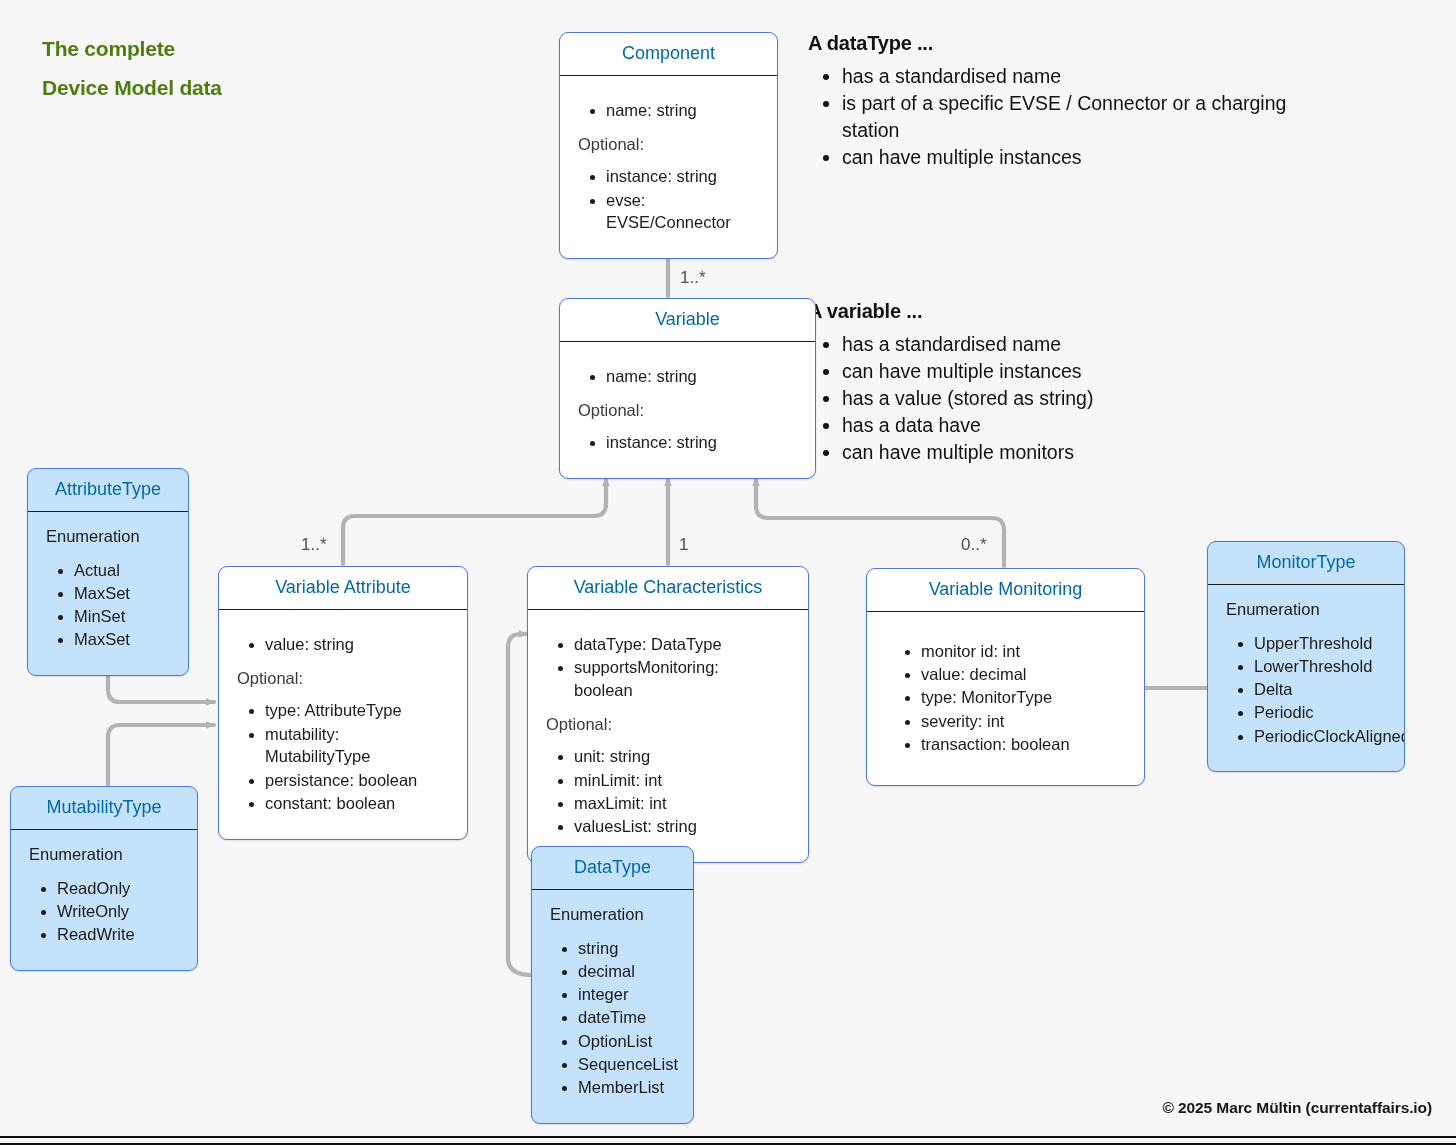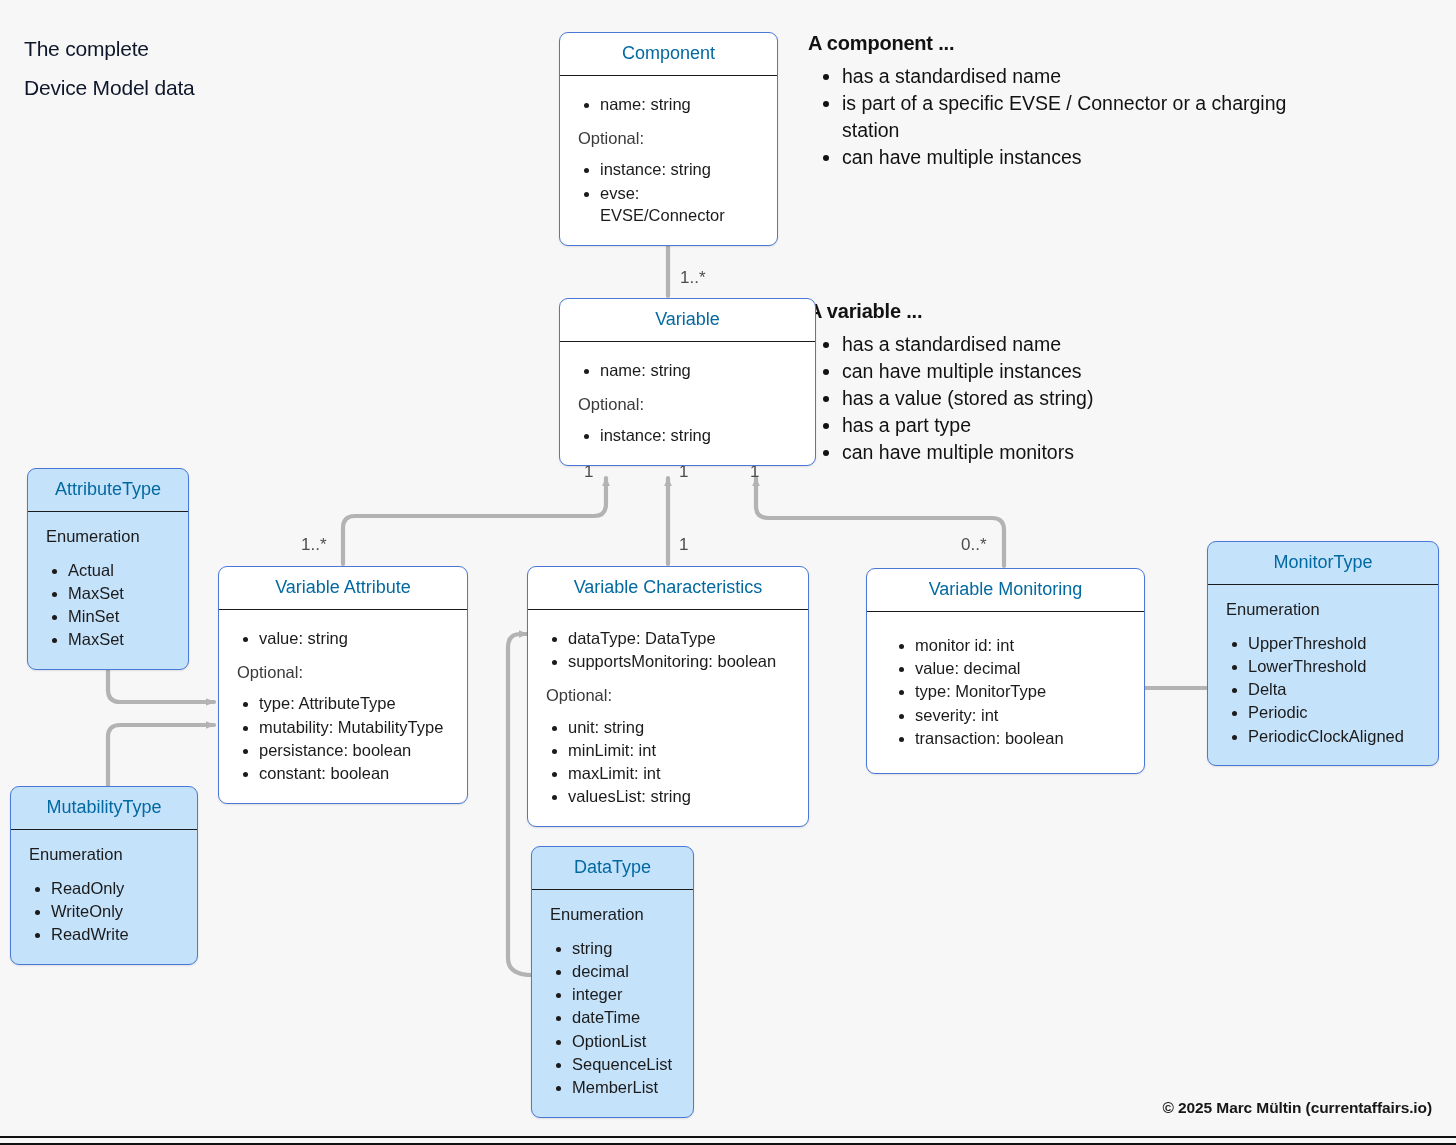--- a/index.html
+++ b/index.html
@@ -8,22 +8,22 @@
     background:#f7f7f7;
     font-family:"Liberation Sans","DejaVu Sans",sans-serif;
     position:relative;overflow:hidden;
     -webkit-font-smoothing:antialiased;
   }
   #stage{position:absolute;inset:0;}
   .abs{position:absolute;}
 
   
   #title{
-    left:24px;top:30px;
-    font-size:21px;font-weight:normal;color:#0f172a;
+    left:42px;top:30px;
+    font-size:21px;font-weight:bold;color:#4d7c0f;
     line-height:1.85;letter-spacing:-0.2px;
   }
   #title div{white-space:nowrap;}
 
   
   .note{color:#121212;}
   .note-head{
     font-size:20px;font-weight:bold;letter-spacing:-0.2px;
     margin-bottom:8px;
   }
@@ -49,21 +49,21 @@
     padding:11px 8px 11px;
     border-bottom:1.8px solid #1b1b1b;
     line-height:1.1;
   }
   .box-body{
     padding:13px 16px 14px 18px;
     font-size:16.5px;color:#1b1b1b;
     line-height:1.38;
   }
   .box-body ul{
-    margin:4px;padding-left:18px;list-style:disc;
+    margin:10px;padding-left:18px;list-style:disc;
   }
   .box-body ul li{margin:0 0 0.5px 0;}
   .box-body ul li::marker{font-size:0.95em;}
   .optional-label{
     margin:11px 0 9px 0;color:#3a3a3a;font-size:16.5px;
   }
 
   
   svg.links{position:absolute;left:0;top:0;width:1456px;height:1145px;
             pointer-events:none;}
@@ -127,35 +127,35 @@
   <span class="lbl abs" style="left:301px;top:535px;">1..*</span>
   <span class="lbl abs" style="left:679px;top:535px;">1</span>
   <span class="lbl abs" style="left:961px;top:535px;">0..*</span>
 
   <div id="title" class="abs">
     <div>The complete</div>
     <div>Device Model data</div>
   </div>
 
   <div class="note abs" style="left:808px;top:32px;width:520px;">
-    <div class="note-head">A component ...</div>
+    <div class="note-head">A dataType ...</div>
     <ul>
       <li>has a standardised name</li>
       <li>is part of a specific EVSE / Connector or a charging station</li>
       <li>can have multiple instances</li>
     </ul>
   </div>
 
   <div class="note abs" style="left:808px;top:300px;width:430px;">
     <div class="note-head">A variable ...</div>
     <ul>
       <li>has a standardised name</li>
       <li>can have multiple instances</li>
       <li>has a value (stored as string)</li>
-      <li>has a part type</li>
+      <li>has a data have</li>
       <li>can have multiple monitors</li>
     </ul>
   </div>
 
   <div class="box abs" style="left:559px;top:32px;width:219px;">
     <div class="box-title">Component</div>
     <div class="box-body">
       <ul>
         <li>name: string</li>
       </ul>
@@ -244,21 +244,21 @@
       <ul>
         <li>monitor id: int</li>
         <li>value: decimal</li>
         <li>type: MonitorType</li>
         <li>severity: int</li>
         <li>transaction: boolean</li>
       </ul>
     </div>
   </div>
 
-  <div class="box enum abs" style="left:1207px;top:541px;width:232px;">
+  <div class="box enum abs" style="left:1207px;top:541px;width:198px;">
     <div class="box-title">MonitorType</div>
     <div class="box-body">
       <div style="margin-bottom:11px;">Enumeration</div>
       <ul>
         <li>UpperThreshold</li>
         <li>LowerThreshold</li>
         <li>Delta</li>
         <li>Periodic</li>
         <li>PeriodicClockAligned</li>
       </ul>

